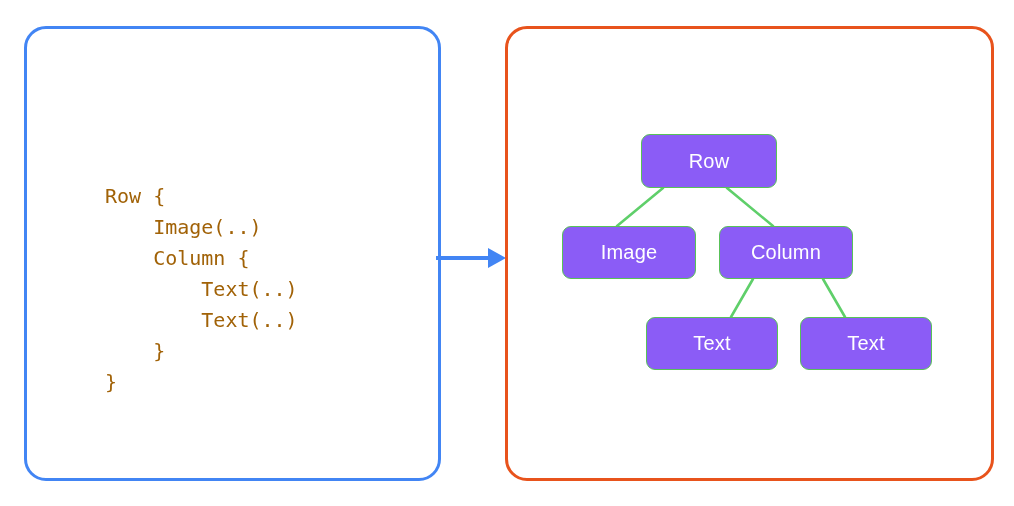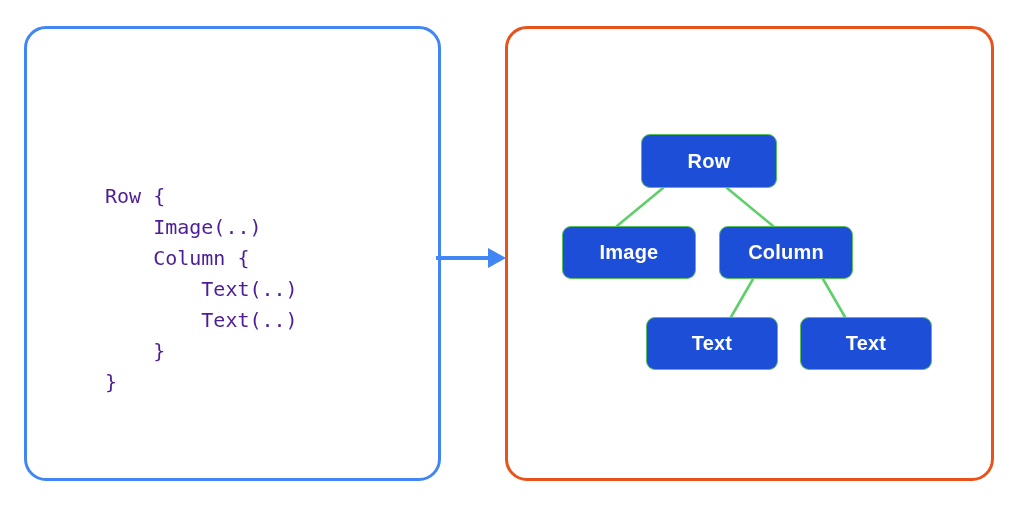--- a/index.html
+++ b/index.html
@@ -46,21 +46,21 @@
 
   
   #code-block {
     position: absolute;
     left: 78px;
     top: 152px;
     margin: 0;
     font-family: "DejaVu Sans Mono", "Liberation Mono", monospace;
     font-size: 20px;
     line-height: 31px;
-    color: #4c1d95;
+    color: #a16207;
     white-space: pre;
     letter-spacing: 0px;
   }
 
   
   #arrow-svg {
     position: absolute;
     left: 436px;
     top: 243px;
     width: 76px;
@@ -71,30 +71,30 @@
   #tree-svg {
     position: absolute;
     left: 505px;
     top: 26px;
     width: 489px;
     height: 455px;
   }
   .node-box {
     position: absolute;
     box-sizing: border-box;
-    background: #1d4ed8;
+    background: #8b5cf6;
     border: 1.5px solid #58c158;
     border-radius: 9px;
     display: flex;
     align-items: center;
     justify-content: center;
     color: #ffffff;
     font-family: "Liberation Sans", sans-serif;
     font-size: 20px;
-    font-weight: 700;
+    font-weight: 400;
     letter-spacing: 0.2px;
   }
   #node-row    { left: 641px; top: 134px; width: 136px; height: 54px; }
   #node-image  { left: 562px; top: 226px; width: 134px; height: 53px; }
   #node-column { left: 719px; top: 226px; width: 134px; height: 53px; }
   #node-text-1 { left: 646px; top: 317px; width: 132px; height: 53px; }
   #node-text-2 { left: 800px; top: 317px; width: 132px; height: 53px; }
 </style>
 </head>
 <body>

